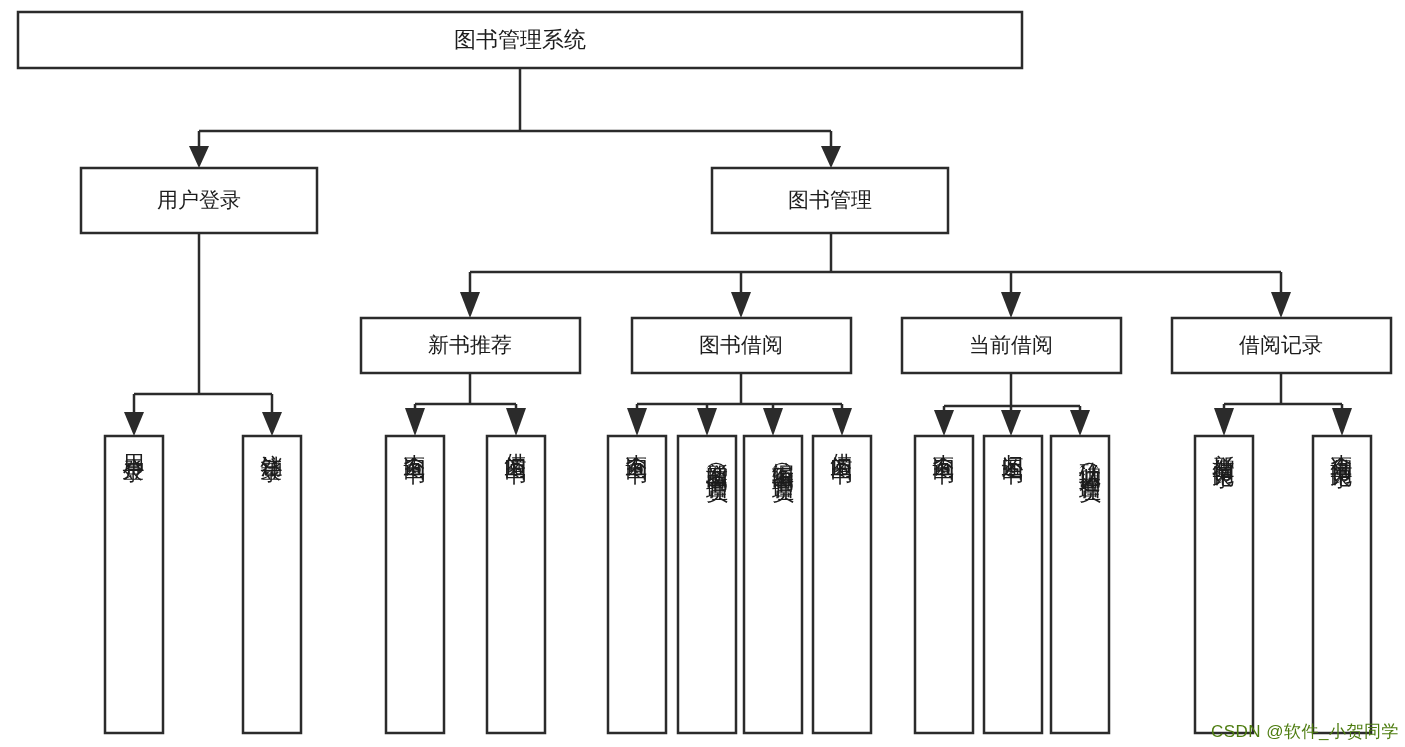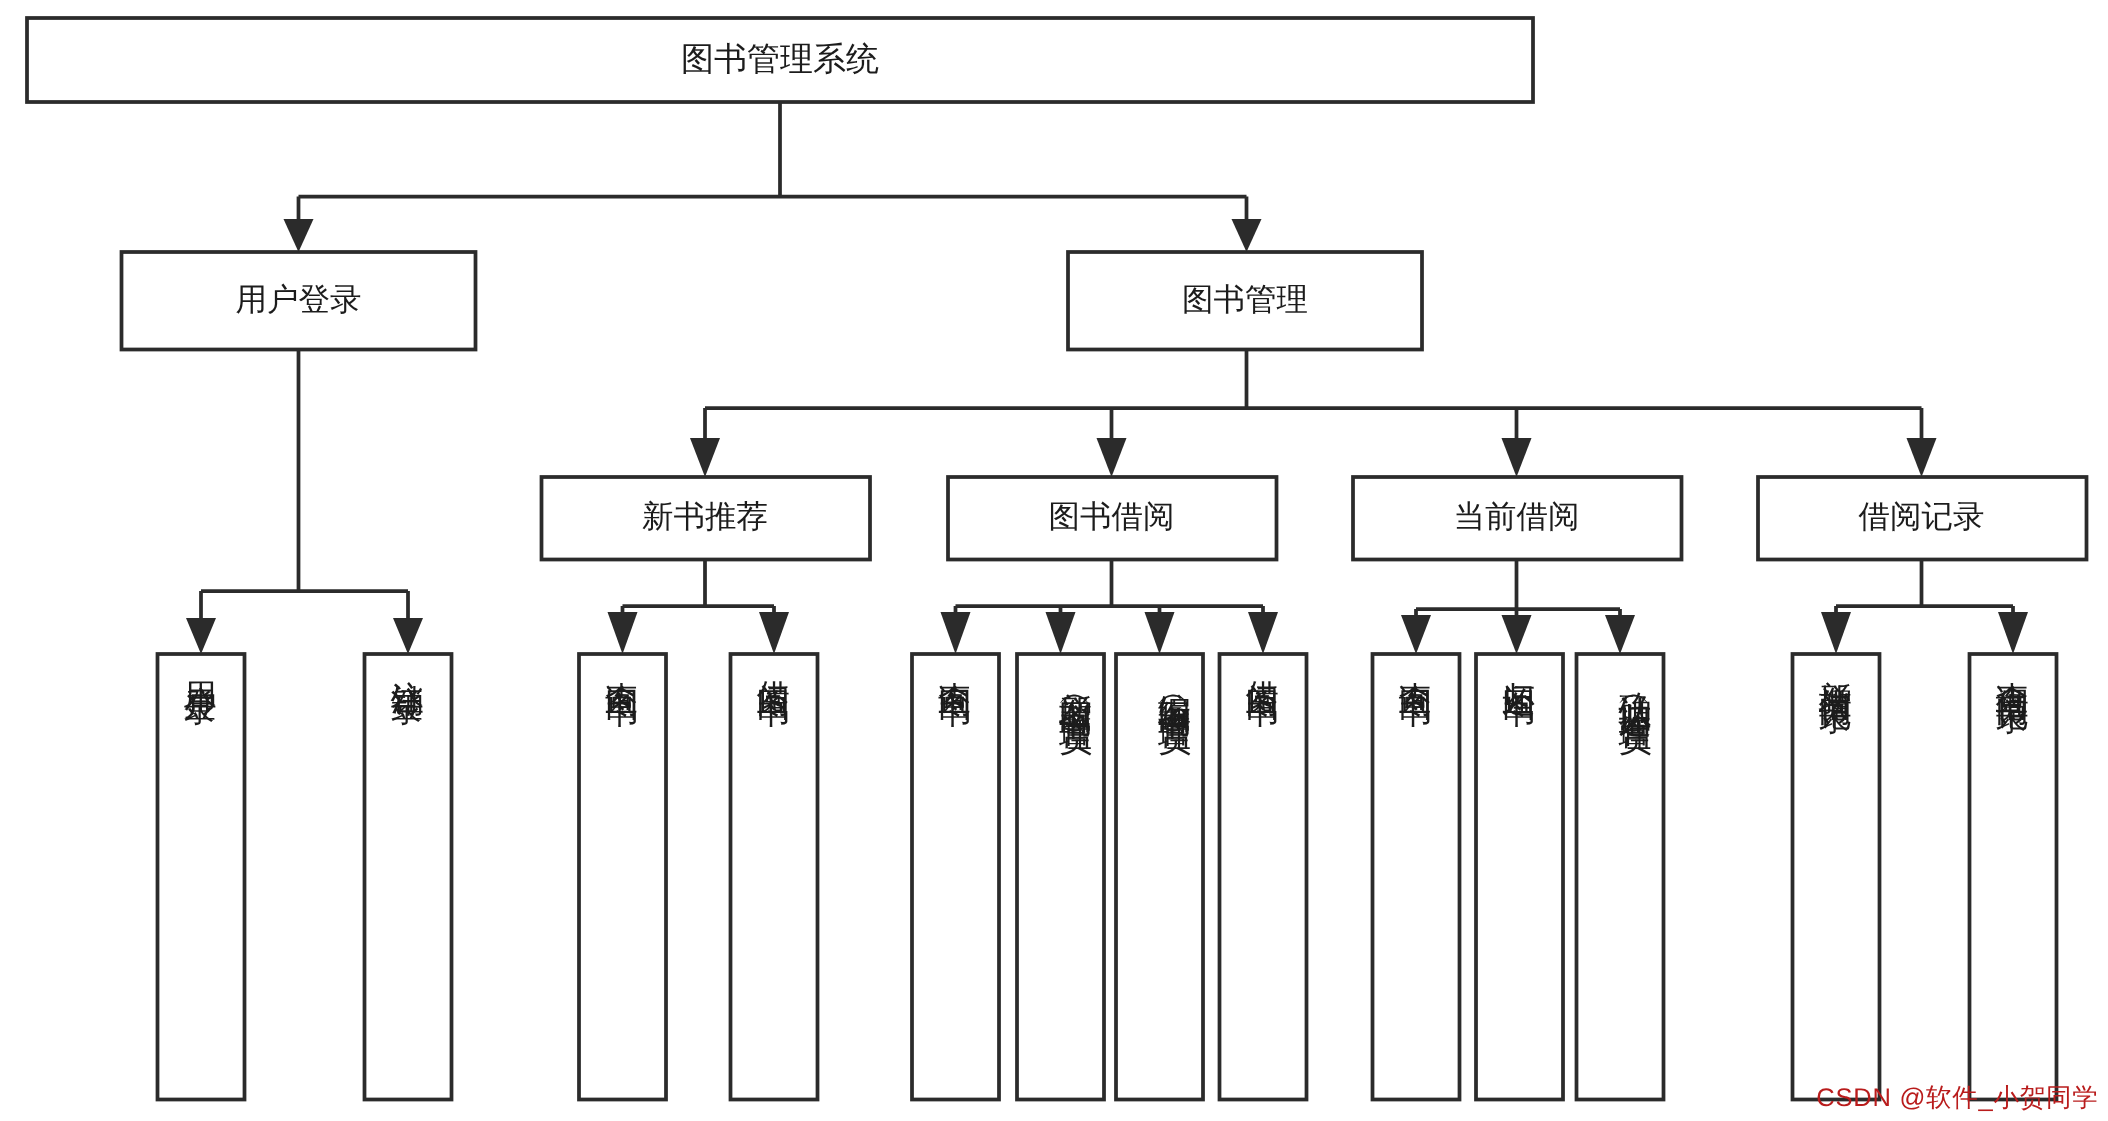--- a/index.html
+++ b/index.html
@@ -73,21 +73,21 @@
     display: flex;
     align-items: flex-start;
     justify-content: flex-start;
   }
   #watermark {
     position: absolute;
     right: 6px;
     bottom: 4px;
     font-family: "Liberation Sans", "DejaVu Sans", sans-serif;
     font-size: 17px;
-    color: #b91c1c;
+    color: #4d7c0f;
     letter-spacing: 0.5px;
     white-space: nowrap;
     pointer-events: none;
   }
 </style>
 </head>
 <body>
 
 <div id="diagram-root">
 

